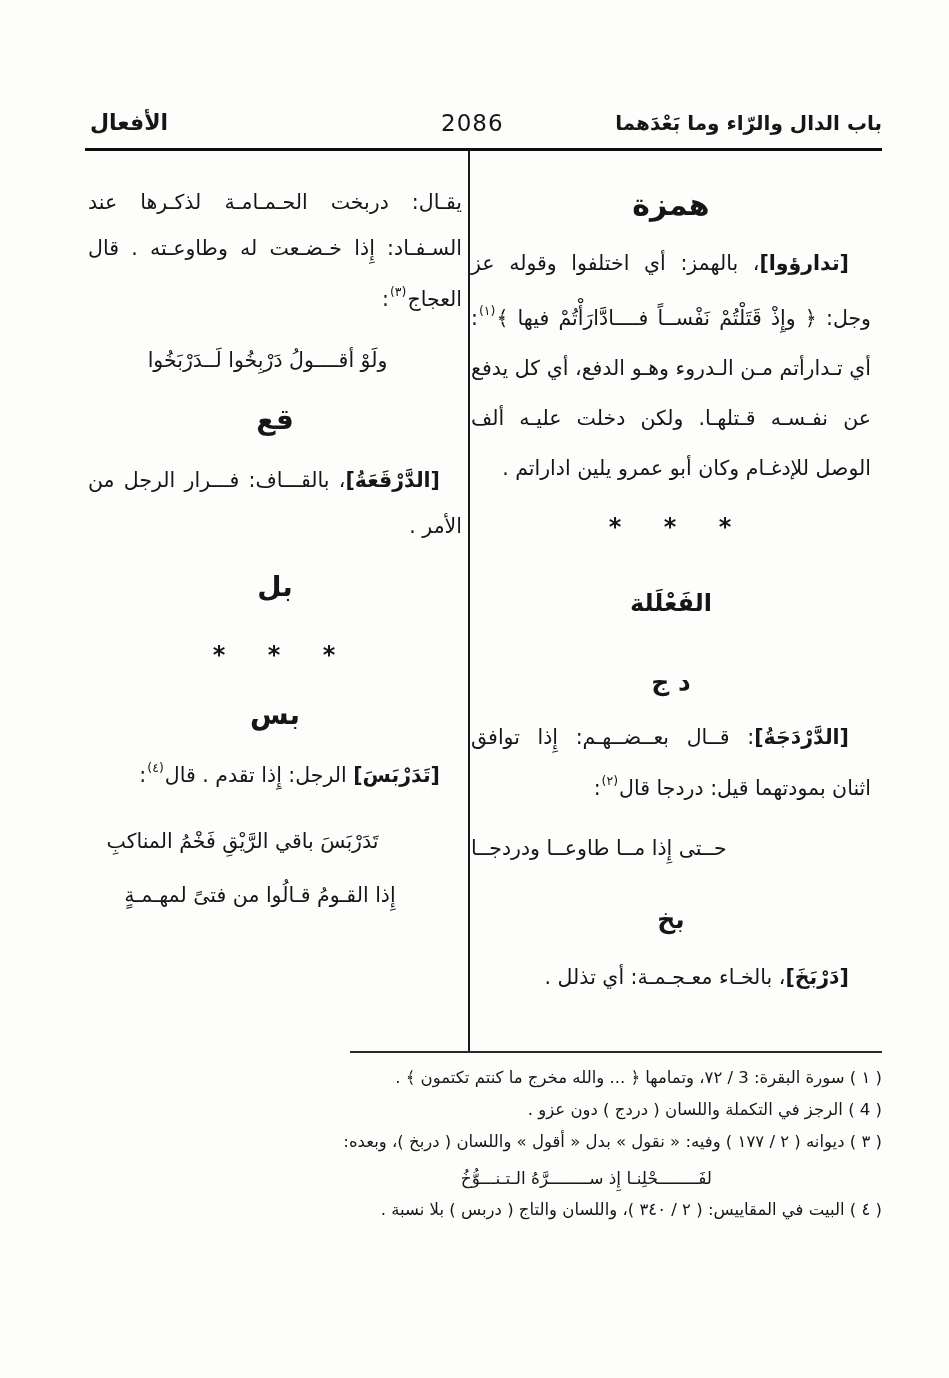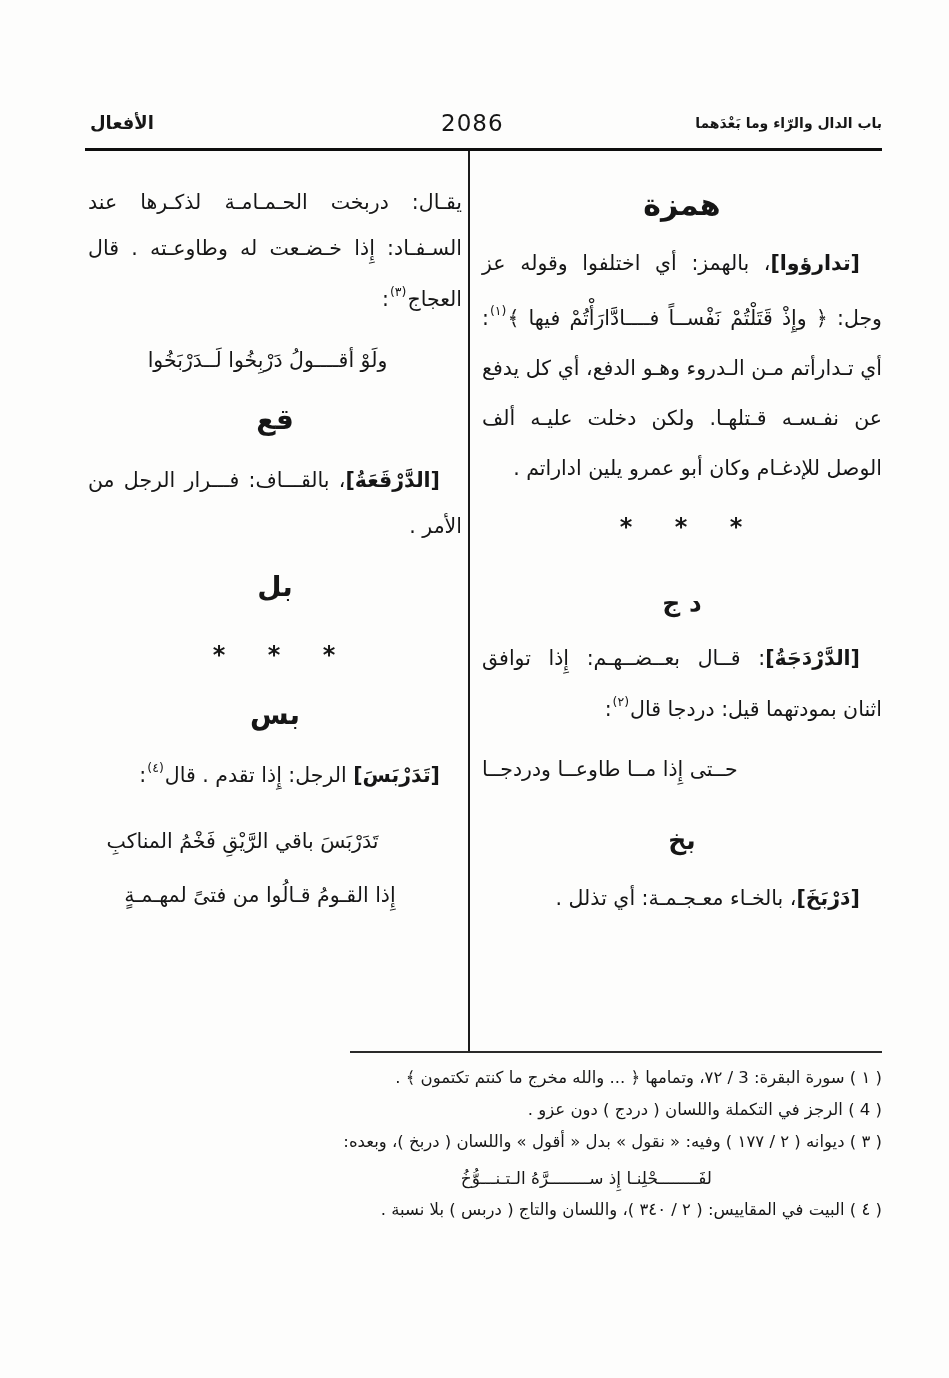--- a/index.html
+++ b/index.html
@@ -6,30 +6,30 @@
   body {
     width:949px; height:1378px;
     background:#ffffff;
     font-family:"DejaVu Sans", sans-serif;
     color:#161616;
     direction:rtl;
   }
   .page { position:relative; width:949px; height:1378px; background:#fdfdfc; overflow:hidden; }
 
   
-  .hdr-chapter { position:absolute; top:106px; right:67px; font-size:14px; font-weight:bold; line-height:34px; }
+  .hdr-chapter { position:absolute; top:106px; right:67px; font-size:20px; font-weight:bold; line-height:34px; }
   .hdr-page-num { position:absolute; top:110px; left:441px; font-size:23px; font-weight:normal; direction:ltr; letter-spacing:1px; }
-  .hdr-section { position:absolute; top:106px; left:90px; font-size:18px; font-weight:bold; line-height:34px; }
+  .hdr-section { position:absolute; top:106px; left:90px; font-size:22px; font-weight:bold; line-height:34px; }
   .header-rule { position:absolute; top:148px; left:85px; width:797px; height:3px; background:#0e0e0e; }
 
   
   .column-divider { position:absolute; left:468px; top:151px; width:2px; height:900px; background:#1c1c1c; }
 
   
-  .col-right { position:absolute; top:151px; right:67px; width:400px; }
+  .col-right { position:absolute; top:151px; right:78px; width:400px; }
   .col-left  { position:absolute; top:151px; left:88px;  width:374px; }
 
   .h-big { font-size:30px; font-weight:bold; text-align:center; line-height:40px; margin:0; }
   .h-med { font-size:25px; font-weight:bold; text-align:center; line-height:36px; margin:0; }
   .h-sm  { font-size:24px; font-weight:bold; text-align:center; line-height:36px; margin:0; }
 
   .para { font-size:20.5px; line-height:50px; text-align:justify; margin:0; text-indent:22px; }
   .para-t { line-height:46px; }
   .headword { font-weight:bold; }
   sup.fnm { font-size:12.5px; position:relative; top:-2px; margin:0 1px; font-weight:normal; }
@@ -58,20 +58,21 @@
 
   <div class="column-divider"></div>
 
   <div class="col-right">
     <h2 class="h-big" style="margin-top:34px;">همزة</h2>
 
     <p class="para" style="margin-top:13px;"><span class="headword">[تدارؤوا]</span><span>، بالهمز: أي اختلفوا وقوله عز وجل: ﴿ وإِذْ قَتَلْتُمْ نَفْســاً فــــادَّارَأْتُمْ فيها ﴾</span><sup class="fnm">(١)</sup><span>: أي تـدارأتم مـن الـدروء وهـو الدفع، أي كل يدفع عن نفـسـه قـتلهـا. ولكن دخلت عليـه ألف الوصل للإدغـام وكان أبو عمرو يلين اداراتم .</span></p>
 
     <p class="sep" style="margin-top:19px;">* * *</p>
 
+    <h3 class="h-sm" style="margin-top:43px;">الفَعْلَلة</h3>
 
     <h3 class="h-med" style="margin-top:43px;">د ج</h3>
 
     <p class="para para-t" style="margin-top:14px;"><span class="headword">[الدَّرْدَجَةُ]</span><span>: قــال بعــضــهـم: إِذا توافق اثنان بمودتهما قيل: دردجا قال</span><sup class="fnm">(٢)</sup><span>:</span></p>
 
     <p class="verse verse-l" style="margin-top:22px;">حــتى إِذا مــا طاوعــا ودردجــا</p>
 
     <h3 class="h-med" style="margin-top:39px;">بخ</h3>
 
     <p class="para para-t" style="margin-top:16px;"><span class="headword">[دَرْبَخَ]</span><span>، بالخـاء معـجـمـة: أي تذلل .</span></p>

